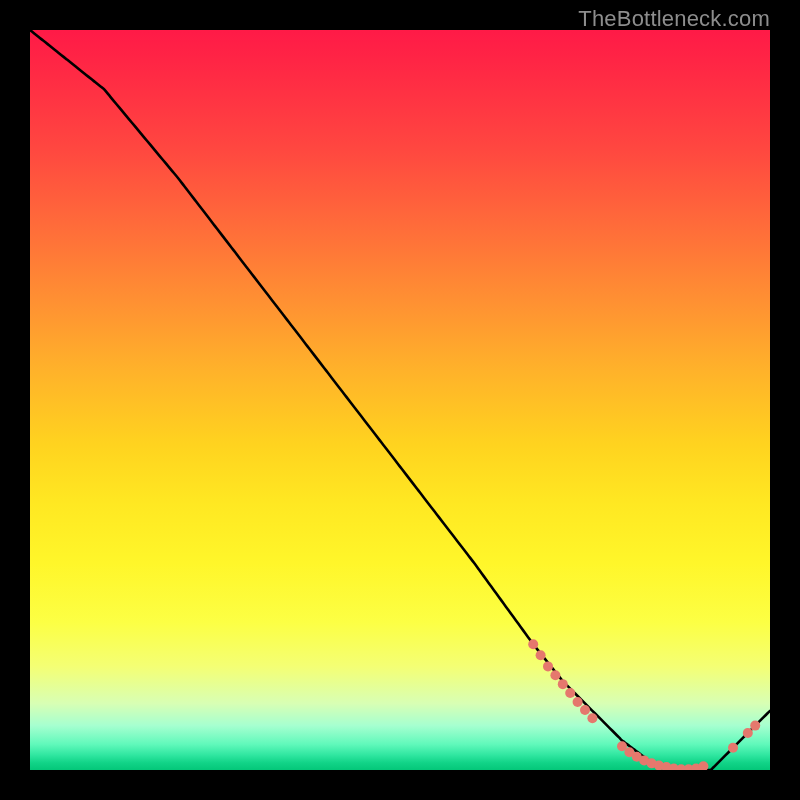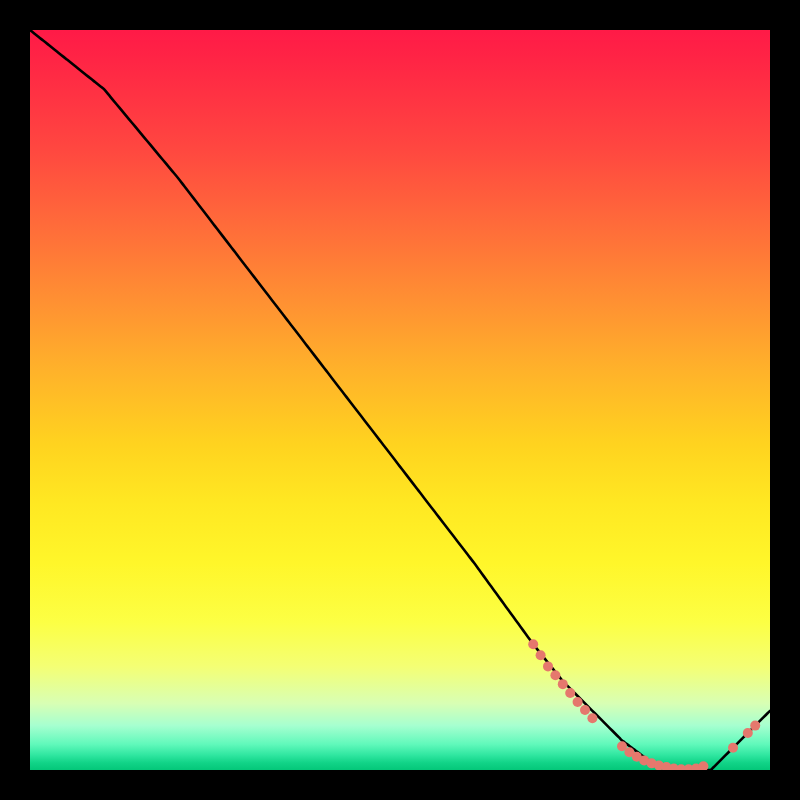--- a/index.html
+++ b/index.html
@@ -72,20 +72,21 @@
   .marker {
     fill: #e5786d;
     stroke: #e5786d;
     stroke-width: 0;
   }
 </style>
 </head>
 <body>
 
 <div class="wrap">
+  <div class="attribution">TheBottleneck.com</div>
 
   <div class="plot">
     <svg class="overlay" viewBox="0 0 740 740">
       <path id="curve-path" class="curve" d="M 0.00 0.00 C 0.51 0.41, 2.06 1.64, 3.08 2.47 C 4.11 3.29, 5.14 4.11, 6.17 4.93 C 7.19 5.76, 8.22 6.58, 9.25 7.40 C 10.28 8.22, 11.31 9.04, 12.33 9.87 C 13.36 10.69, 14.39 11.51, 15.42 12.33 C 16.44 13.16, 17.47 13.98, 18.50 14.80 C 19.53 15.62, 20.56 16.44, 21.58 17.27 C 22.61 18.09, 23.64 18.91, 24.67 19.73 C 25.69 20.56, 26.72 21.38, 27.75 22.20 C 28.78 23.02, 29.81 23.84, 30.83 24.67 C 31.86 25.49, 32.89 26.31, 33.92 27.13 C 34.94 27.96, 35.97 28.78, 37.00 29.60 C 38.03 30.42, 39.06 31.24, 40.08 32.07 C 41.11 32.89, 42.14 33.71, 43.17 34.53 C 44.19 35.36, 45.22 36.18, 46.25 37.00 C 47.28 37.82, 48.31 38.64, 49.33 39.47 C 50.36 40.29, 51.39 41.11, 52.42 41.93 C 53.44 42.76, 54.47 43.58, 55.50 44.40 C 56.53 45.22, 57.56 46.04, 58.58 46.87 C 59.61 47.69, 60.64 48.51, 61.67 49.33 C 62.69 50.16, 63.72 50.98, 64.75 51.80 C 65.78 52.62, 66.81 53.44, 67.83 54.27 C 68.86 55.09, 69.89 55.91, 70.92 56.73 C 71.94 57.56, 72.46 57.56, 74.00 59.20 C 75.54 60.84, 78.11 64.13, 80.17 66.60 C 82.22 69.07, 84.28 71.53, 86.33 74.00 C 88.39 76.47, 90.44 78.93, 92.50 81.40 C 94.56 83.87, 96.61 86.33, 98.67 88.80 C 100.72 91.27, 102.78 93.73, 104.83 96.20 C 106.89 98.67, 108.94 101.13, 111.00 103.60 C 113.06 106.07, 115.11 108.53, 117.17 111.00 C 119.22 113.47, 121.28 115.93, 123.33 118.40 C 125.39 120.87, 127.44 123.33, 129.50 125.80 C 131.56 128.27, 133.61 130.73, 135.67 133.20 C 137.72 135.67, 139.78 138.13, 141.83 140.60 C 143.89 143.07, 145.94 145.43, 148.00 148.00 C 150.06 150.57, 152.11 153.34, 154.17 156.02 C 156.22 158.69, 158.28 161.36, 160.33 164.03 C 162.39 166.71, 164.44 169.38, 166.50 172.05 C 168.56 174.72, 170.61 177.39, 172.67 180.07 C 174.72 182.74, 176.78 185.41, 178.83 188.08 C 180.89 190.76, 182.94 193.43, 185.00 196.10 C 187.06 198.77, 189.11 201.44, 191.17 204.12 C 193.22 206.79, 195.28 209.46, 197.33 212.13 C 199.39 214.81, 201.44 217.48, 203.50 220.15 C 205.56 222.82, 207.61 225.49, 209.67 228.17 C 211.72 230.84, 213.78 233.51, 215.83 236.18 C 217.89 238.86, 219.94 241.53, 222.00 244.20 C 224.06 246.87, 226.11 249.54, 228.17 252.22 C 230.22 254.89, 232.28 257.56, 234.33 260.23 C 236.39 262.91, 238.44 265.58, 240.50 268.25 C 242.56 270.92, 244.61 273.59, 246.67 276.27 C 248.72 278.94, 250.78 281.61, 252.83 284.28 C 254.89 286.96, 256.94 289.63, 259.00 292.30 C 261.06 294.97, 263.11 297.64, 265.17 300.32 C 267.22 302.99, 269.28 305.66, 271.33 308.33 C 273.39 311.01, 275.44 313.68, 277.50 316.35 C 279.56 319.02, 281.61 321.69, 283.67 324.37 C 285.72 327.04, 287.78 329.71, 289.83 332.38 C 291.89 335.06, 293.94 337.73, 296.00 340.40 C 298.06 343.07, 300.11 345.74, 302.17 348.42 C 304.22 351.09, 306.28 353.76, 308.33 356.43 C 310.39 359.11, 312.44 361.78, 314.50 364.45 C 316.56 367.12, 318.61 369.79, 320.67 372.47 C 322.72 375.14, 324.78 377.81, 326.83 380.48 C 328.89 383.16, 330.94 385.83, 333.00 388.50 C 335.06 391.17, 337.11 393.84, 339.17 396.52 C 341.22 399.19, 343.28 401.86, 345.33 404.53 C 347.39 407.21, 349.44 409.88, 351.50 412.55 C 353.56 415.22, 355.61 417.89, 357.67 420.57 C 359.72 423.24, 361.78 425.91, 363.83 428.58 C 365.89 431.26, 367.94 433.93, 370.00 436.60 C 372.06 439.27, 374.11 441.94, 376.17 444.62 C 378.22 447.29, 380.28 449.96, 382.33 452.63 C 384.39 455.31, 386.44 457.98, 388.50 460.65 C 390.56 463.32, 392.61 465.99, 394.67 468.67 C 396.72 471.34, 398.78 474.01, 400.83 476.68 C 402.89 479.36, 404.94 482.03, 407.00 484.70 C 409.06 487.37, 411.11 490.04, 413.17 492.72 C 415.22 495.39, 417.28 498.06, 419.33 500.73 C 421.39 503.41, 423.44 506.08, 425.50 508.75 C 427.56 511.42, 429.61 514.09, 431.67 516.77 C 433.72 519.44, 435.78 522.11, 437.83 524.78 C 439.89 527.46, 442.15 530.33, 444.00 532.80 C 445.85 535.27, 447.29 537.32, 448.93 539.58 C 450.58 541.84, 452.22 544.11, 453.87 546.37 C 455.51 548.63, 457.16 550.89, 458.80 553.15 C 460.44 555.41, 462.09 557.67, 463.73 559.93 C 465.38 562.19, 467.02 564.46, 468.67 566.72 C 470.31 568.98, 471.96 571.24, 473.60 573.50 C 475.24 575.76, 476.89 578.02, 478.53 580.28 C 480.18 582.54, 481.82 584.81, 483.47 587.07 C 485.11 589.33, 486.76 591.59, 488.40 593.85 C 490.04 596.11, 491.69 598.37, 493.33 600.63 C 494.98 602.89, 496.62 605.16, 498.27 607.42 C 499.91 609.68, 501.97 612.56, 503.20 614.20 C 504.43 615.84, 504.84 616.26, 505.67 617.28 C 506.49 618.31, 507.31 619.34, 508.13 620.37 C 508.96 621.39, 509.78 622.42, 510.60 623.45 C 511.42 624.48, 512.24 625.51, 513.07 626.53 C 513.89 627.56, 514.71 628.59, 515.53 629.62 C 516.36 630.64, 517.18 631.67, 518.00 632.70 C 518.82 633.73, 519.64 634.76, 520.47 635.78 C 521.29 636.81, 522.11 637.84, 522.93 638.87 C 523.76 639.89, 524.58 640.92, 525.40 641.95 C 526.22 642.98, 527.04 644.01, 527.87 645.03 C 528.69 646.06, 529.51 647.09, 530.33 648.12 C 531.16 649.14, 531.98 650.28, 532.80 651.20 C 533.62 652.13, 534.44 652.84, 535.27 653.67 C 536.09 654.49, 536.91 655.31, 537.73 656.13 C 538.56 656.96, 539.38 657.78, 540.20 658.60 C 541.02 659.42, 541.84 660.24, 542.67 661.07 C 543.49 661.89, 544.31 662.71, 545.13 663.53 C 545.96 664.36, 546.78 665.18, 547.60 666.00 C 548.42 666.82, 549.24 667.64, 550.07 668.47 C 550.89 669.29, 551.71 670.11, 552.53 670.93 C 553.36 671.76, 554.18 672.58, 555.00 673.40 C 555.82 674.22, 556.64 675.04, 557.47 675.87 C 558.29 676.69, 559.11 677.51, 559.93 678.33 C 560.76 679.16, 561.58 679.98, 562.40 680.80 C 563.22 681.62, 564.04 682.44, 564.87 683.27 C 565.69 684.09, 566.51 684.91, 567.33 685.73 C 568.16 686.56, 568.98 687.38, 569.80 688.20 C 570.62 689.02, 571.44 689.84, 572.27 690.67 C 573.09 691.49, 573.91 692.31, 574.73 693.13 C 575.56 693.96, 576.38 694.78, 577.20 695.60 C 578.02 696.42, 578.84 697.24, 579.67 698.07 C 580.49 698.89, 581.31 699.71, 582.13 700.53 C 582.96 701.36, 583.78 702.18, 584.60 703.00 C 585.42 703.82, 586.24 704.64, 587.07 705.47 C 587.89 706.29, 588.71 707.11, 589.53 707.93 C 590.36 708.76, 591.18 709.68, 592.00 710.40 C 592.82 711.12, 593.64 711.63, 594.47 712.25 C 595.29 712.87, 596.11 713.48, 596.93 714.10 C 597.76 714.72, 598.58 715.33, 599.40 715.95 C 600.22 716.57, 601.04 717.18, 601.87 717.80 C 602.69 718.42, 603.51 719.03, 604.33 719.65 C 605.16 720.27, 605.98 720.88, 606.80 721.50 C 607.62 722.12, 608.44 722.73, 609.27 723.35 C 610.09 723.97, 610.91 724.58, 611.73 725.20 C 612.56 725.82, 613.38 726.43, 614.20 727.05 C 615.02 727.67, 615.84 728.28, 616.67 728.90 C 617.49 729.52, 618.31 730.13, 619.13 730.75 C 619.96 731.37, 620.78 732.19, 621.60 732.60 C 622.42 733.01, 623.24 733.01, 624.07 733.22 C 624.89 733.42, 625.71 733.63, 626.53 733.83 C 627.36 734.04, 628.18 734.24, 629.00 734.45 C 629.82 734.66, 630.64 734.86, 631.47 735.07 C 632.29 735.27, 633.11 735.48, 633.93 735.68 C 634.76 735.89, 635.58 736.09, 636.40 736.30 C 637.22 736.51, 638.04 736.71, 638.87 736.92 C 639.69 737.12, 640.51 737.33, 641.33 737.53 C 642.16 737.74, 642.98 737.94, 643.80 738.15 C 644.62 738.36, 645.44 738.56, 646.27 738.77 C 647.09 738.97, 647.91 739.18, 648.73 739.38 C 649.56 739.59, 650.38 739.90, 651.20 740.00 C 652.02 740.10, 652.84 740.00, 653.67 740.00 C 654.49 740.00, 655.31 740.00, 656.13 740.00 C 656.96 740.00, 657.78 740.00, 658.60 740.00 C 659.42 740.00, 660.24 740.00, 661.07 740.00 C 661.89 740.00, 662.71 740.00, 663.53 740.00 C 664.36 740.00, 665.18 740.00, 666.00 740.00 C 666.82 740.00, 667.64 740.00, 668.47 740.00 C 669.29 740.00, 670.11 740.00, 670.93 740.00 C 671.76 740.00, 672.58 740.00, 673.40 740.00 C 674.22 740.00, 675.04 740.00, 675.87 740.00 C 676.69 740.00, 677.51 740.00, 678.33 740.00 C 679.16 740.00, 679.98 740.41, 680.80 740.00 C 681.62 739.59, 682.44 738.36, 683.27 737.53 C 684.09 736.71, 684.91 735.89, 685.73 735.07 C 686.56 734.24, 687.38 733.42, 688.20 732.60 C 689.02 731.78, 689.84 730.96, 690.67 730.13 C 691.49 729.31, 692.31 728.49, 693.13 727.67 C 693.96 726.84, 694.78 726.02, 695.60 725.20 C 696.42 724.38, 697.24 723.56, 698.07 722.73 C 698.89 721.91, 699.71 721.09, 700.53 720.27 C 701.36 719.44, 702.18 718.62, 703.00 717.80 C 703.82 716.98, 704.64 716.16, 705.47 715.33 C 706.29 714.51, 707.11 713.69, 707.93 712.87 C 708.76 712.04, 709.58 711.22, 710.40 710.40 C 711.22 709.58, 712.04 708.76, 712.87 707.93 C 713.69 707.11, 714.51 706.29, 715.33 705.47 C 716.16 704.64, 716.98 703.82, 717.80 703.00 C 718.62 702.18, 719.44 701.36, 720.27 700.53 C 721.09 699.71, 721.91 698.89, 722.73 698.07 C 723.56 697.24, 724.38 696.42, 725.20 695.60 C 726.02 694.78, 726.84 693.96, 727.67 693.13 C 728.49 692.31, 729.31 691.49, 730.13 690.67 C 730.96 689.84, 731.78 689.02, 732.60 688.20 C 733.42 687.38, 734.24 686.56, 735.07 685.73 C 735.89 684.91, 736.71 684.09, 737.53 683.27 C 738.36 682.44, 739.59 681.21, 740.00 680.80"></path>
       <g id="markers">
           <circle cx="503.20" cy="614.20" r="5" class="marker"></circle>
           <circle cx="510.60" cy="625.30" r="5" class="marker"></circle>
           <circle cx="518.00" cy="636.40" r="5" class="marker"></circle>
           <circle cx="525.40" cy="645.28" r="5" class="marker"></circle>
           <circle cx="532.80" cy="654.16" r="5" class="marker"></circle>

